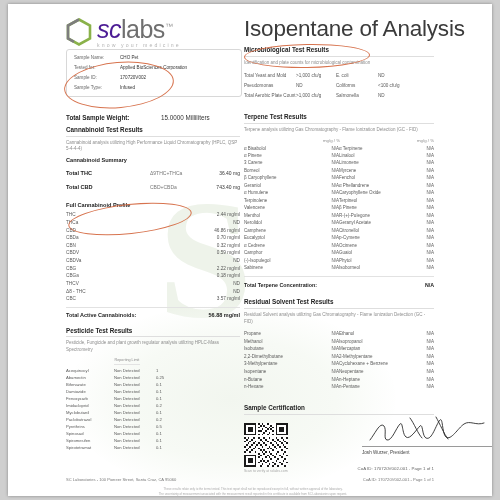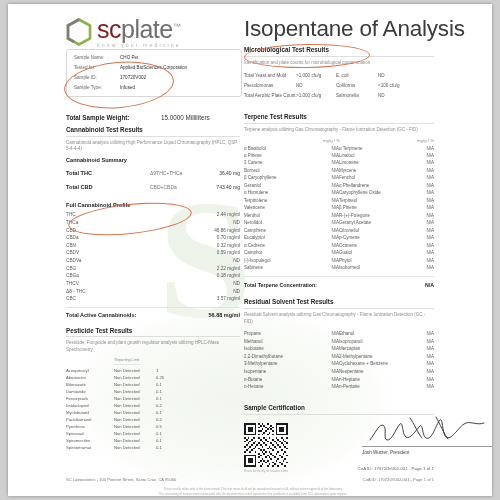--- a/index.html
+++ b/index.html
@@ -28,21 +28,21 @@
     z-index:0;
   }
   .content{position:relative;z-index:2;}
 
   
   .logo{position:absolute;left:58px;top:12px;display:flex;align-items:center;}
   .hexmark{width:26px;height:28px;position:relative;}
   .hexmark svg{display:block;}
   .logotext{margin-left:5px;}
   .logoword{font-size:25px;letter-spacing:-.5px;line-height:22px;color:#6f6f6f;font-weight:500;}
-  .logoword .sc{color:#7f1d1d;}
+  .logoword .sc{color:#4c1d95;font-style:italic;}
   .logoword .tm{font-size:8px;vertical-align:super;color:#9a9a9a;}
   .logosub{font-size:5.2px;letter-spacing:2.1px;color:#b4b4b4;margin-top:2px;}
   .coa-title{
     position:absolute;left:236px;top:12px;
     font-size:22.5px;color:#3b3b3b;font-weight:400;
     font-family:"Liberation Sans", sans-serif;letter-spacing:-.2px;
   }
 
   
   .infobox{
@@ -144,21 +144,21 @@
   <div class="content">
 
     <div class="logo">
       <span class="hexmark">
         <svg width="26" height="28" viewBox="0 0 26 28">
           <path d="M13 1.5 L24 7.6 L24 20.4 L13 26.5 L2 20.4 L2 7.6 Z" fill="none" stroke="#8ab24a" stroke-width="2.6"></path>
           <path d="M13 1.5 L2 7.6 L2 20.4 L8 23.8" fill="none" stroke="#7d7d7d" stroke-width="2.6"></path>
         </svg>
       </span>
       <span class="logotext">
-        <div class="logoword"><span class="sc">sc</span><span>plate</span><span class="tm">™</span></div>
+        <div class="logoword"><span class="sc">sc</span><span>labs</span><span class="tm">™</span></div>
         <div class="logosub">know your medicine</div>
       </span>
     </div>
 
     <div class="coa-title">Isopentane of Analysis</div>
 
     <div class="infobox">
       <div class="inforow">
         <span class="infolabel">Sample Name:</span>
         <span class="infoval">CHO Pet</span>

